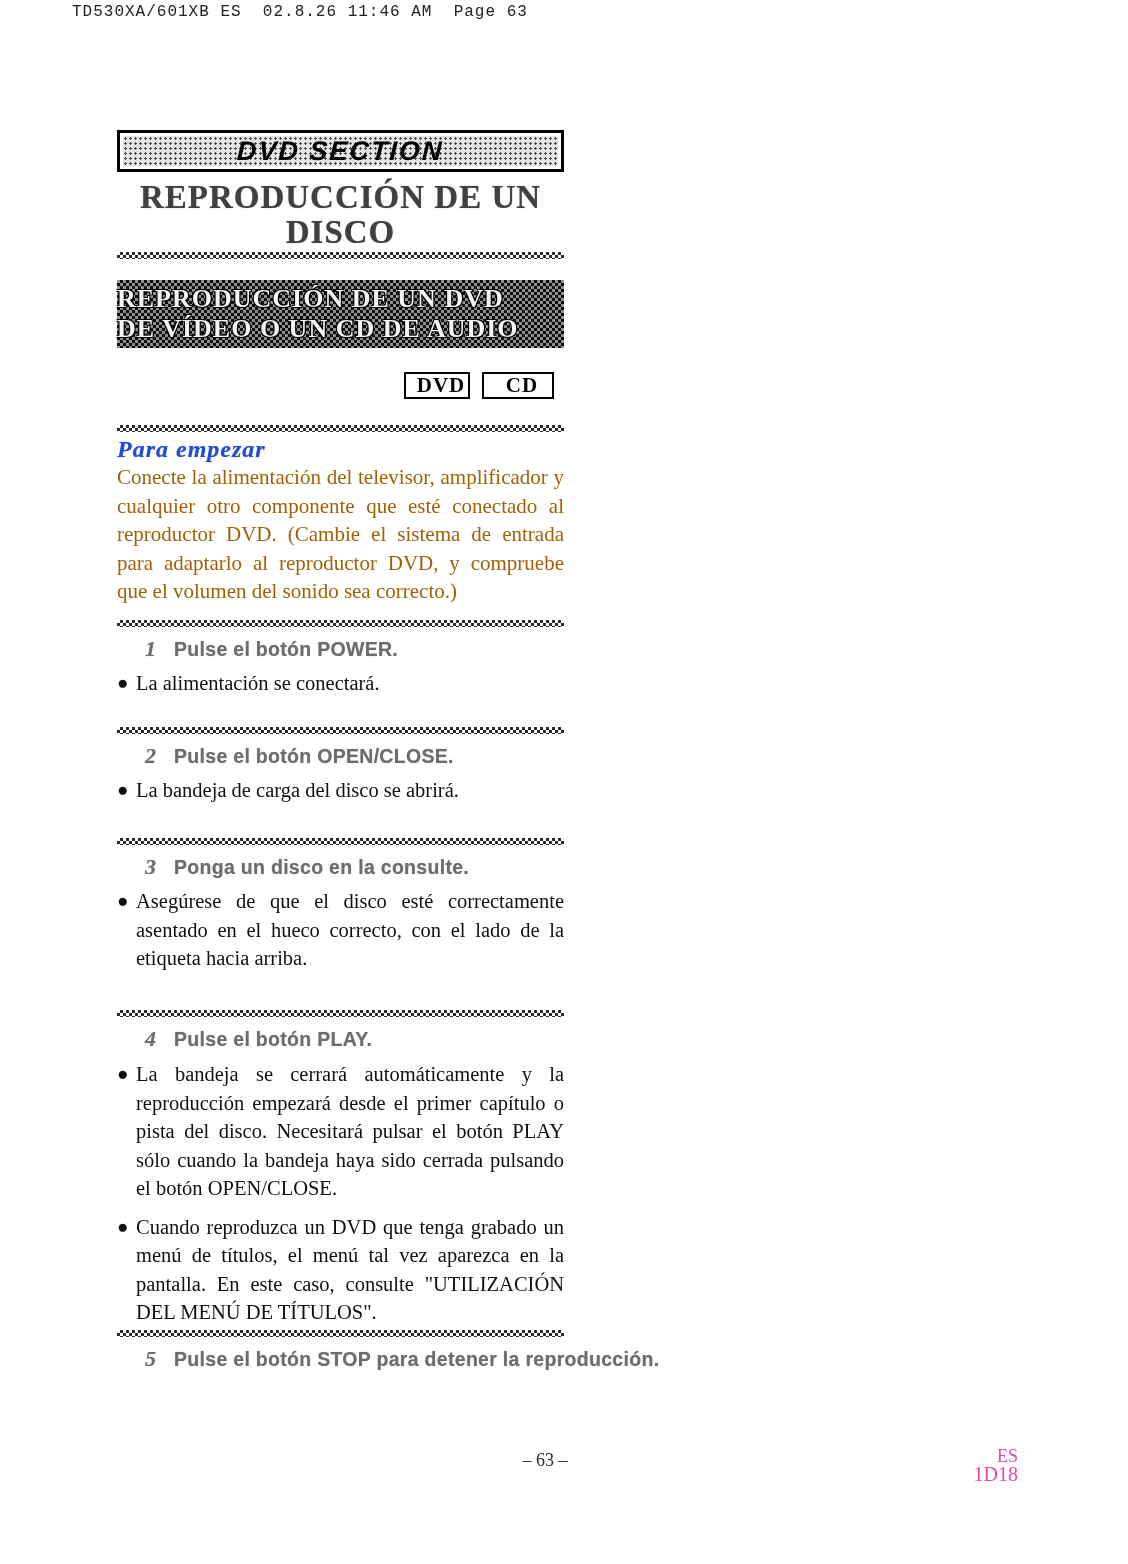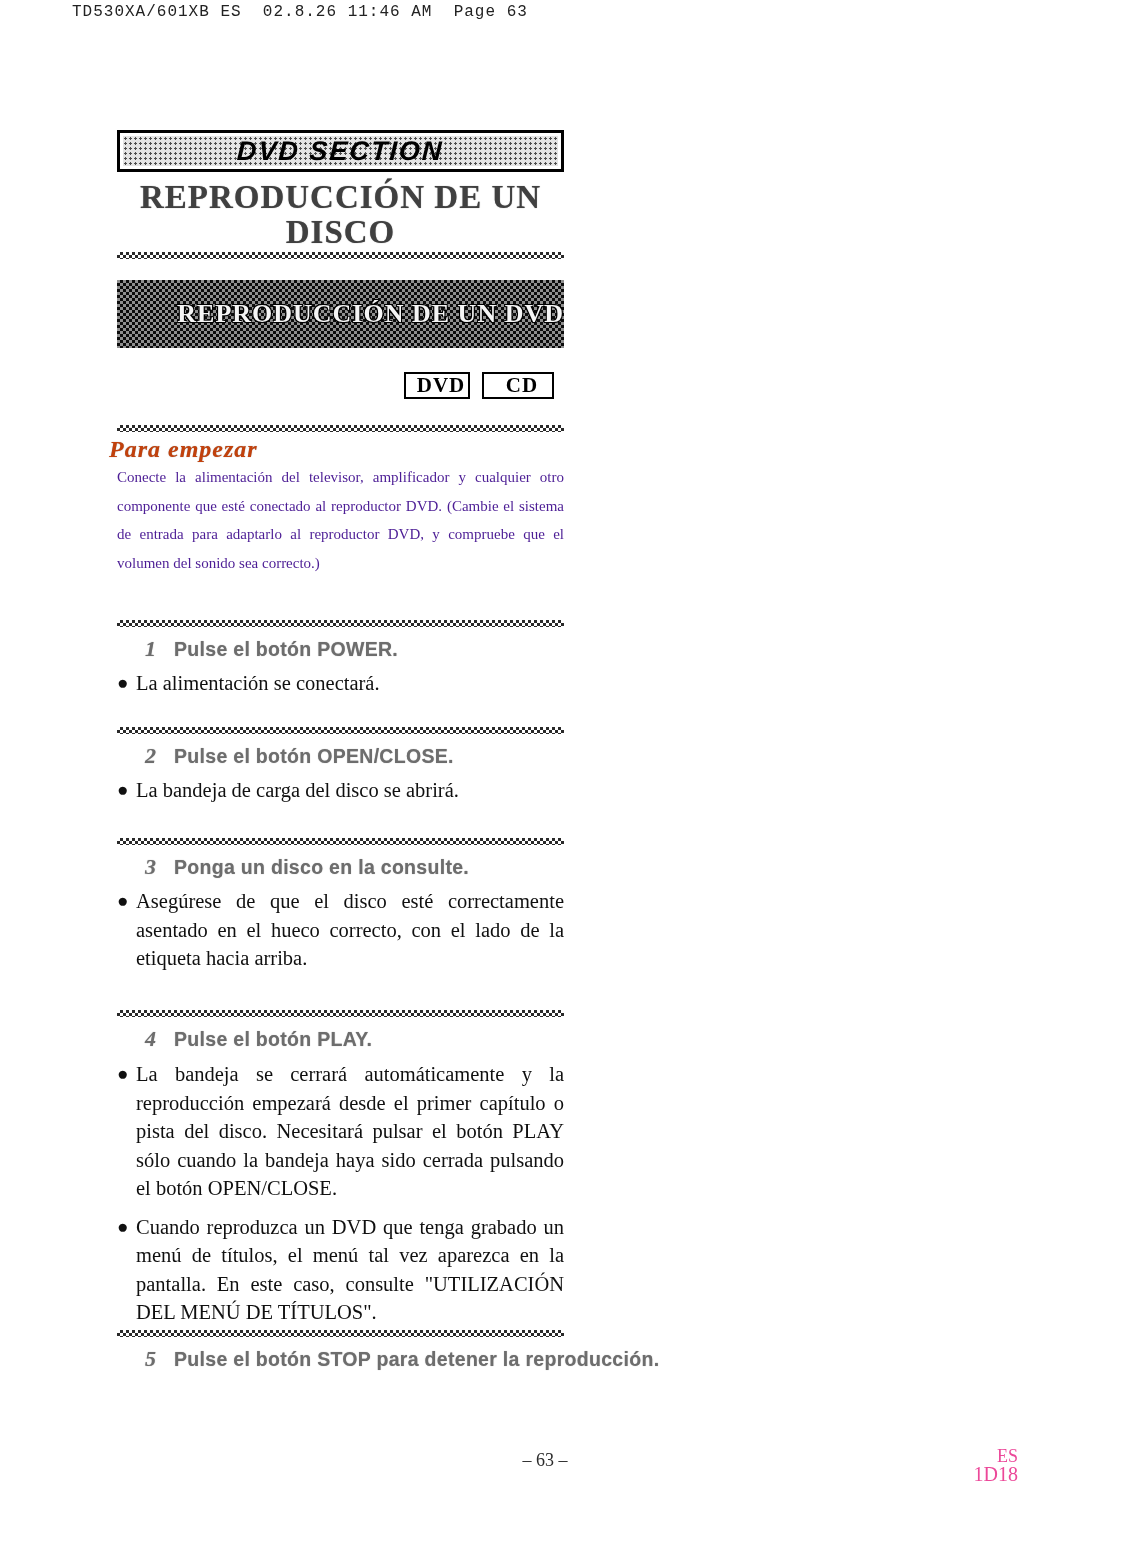--- a/index.html
+++ b/index.html
@@ -63,21 +63,21 @@
 
   
   .banner2{
     position:absolute;left:117px;top:280px;width:447px;height:68px;
     box-sizing:border-box;
     background-color:#8f8f8f;
     background-image:
       linear-gradient(45deg,#0c0c0c 26%,transparent 26%,transparent 74%,#0c0c0c 74%),
       linear-gradient(45deg,#0c0c0c 26%,transparent 26%,transparent 74%,#0c0c0c 74%);
     background-size:6px 6px;background-position:0 0,3px 3px;
-    display:flex;flex-direction:column;align-items:flex-end;justify-content:center;
+    display:flex;flex-direction:column;align-items:flex-start;justify-content:center;
   }
   .banner2 .bline{
     font-weight:700;font-size:26px;line-height:30px;letter-spacing:1px;
     color:#f5f5f5;
     text-shadow:1px 1px 0 #000,-1px -1px 0 #000,1px -1px 0 #000,-1px 1px 0 #000;
     white-space:nowrap;
   }
 
   
   .badges{
@@ -90,27 +90,27 @@
     font-weight:700;font-size:21px;letter-spacing:1px;color:#000;
     background:#fff;
     padding-left:8px;
   }
   .badge.dvd{width:66px;}
   .badge.cd{width:72px;}
 
   
   .intro-rule{position:absolute;left:117px;top:425px;width:447px;}
   .intro-heading{
-    position:absolute;left:109px;top:436px;
-    font-style:italic;font-weight:700;font-size:24px;color:#c2410c;
+    position:absolute;left:117px;top:436px;
+    font-style:italic;font-weight:700;font-size:24px;color:#1d4ed8;
     letter-spacing:1px;text-shadow:0 0 1px #9a9a9a;
   }
   .intro-body{
     position:absolute;left:117px;top:463px;width:447px;
-    font-size:15px;line-height:28.5px;text-align:justify;color:#4c1d95;
+    font-size:21px;line-height:28.5px;text-align:justify;color:#a16207;
   }
 
   
   .step-block{position:absolute;left:117px;width:447px;}
   .step-heading{
     margin-top:9px;padding-left:28px;
     color:#6d6d6d;text-shadow:0 0 1px #a5a5a5;
     white-space:nowrap;
   }
   .step-num{
@@ -155,20 +155,21 @@
 </div>
 
 <div class="page-title">
   <div>REPRODUCCIÓN DE UN</div>
   <div>DISCO</div>
 </div>
 <div class="rule title-rule"></div>
 
 <div class="banner2">
   <div class="bline">REPRODUCCIÓN DE UN DVD</div>
+  <div class="bline">DE VÍDEO O UN CD DE AUDIO</div>
 </div>
 
 <div class="badges">
   <div class="badge dvd">DVD</div>
   <div class="badge cd">CD</div>
 </div>
 
 <div class="rule intro-rule"></div>
 <div class="intro-heading">Para empezar</div>
 <div class="intro-body">Conecte la alimentación del televisor, amplificador y cualquier otro componente que esté conectado al reproductor DVD. (Cambie el sistema de entrada para adaptarlo al reproductor DVD, y compruebe que el volumen del sonido sea correcto.)</div>

